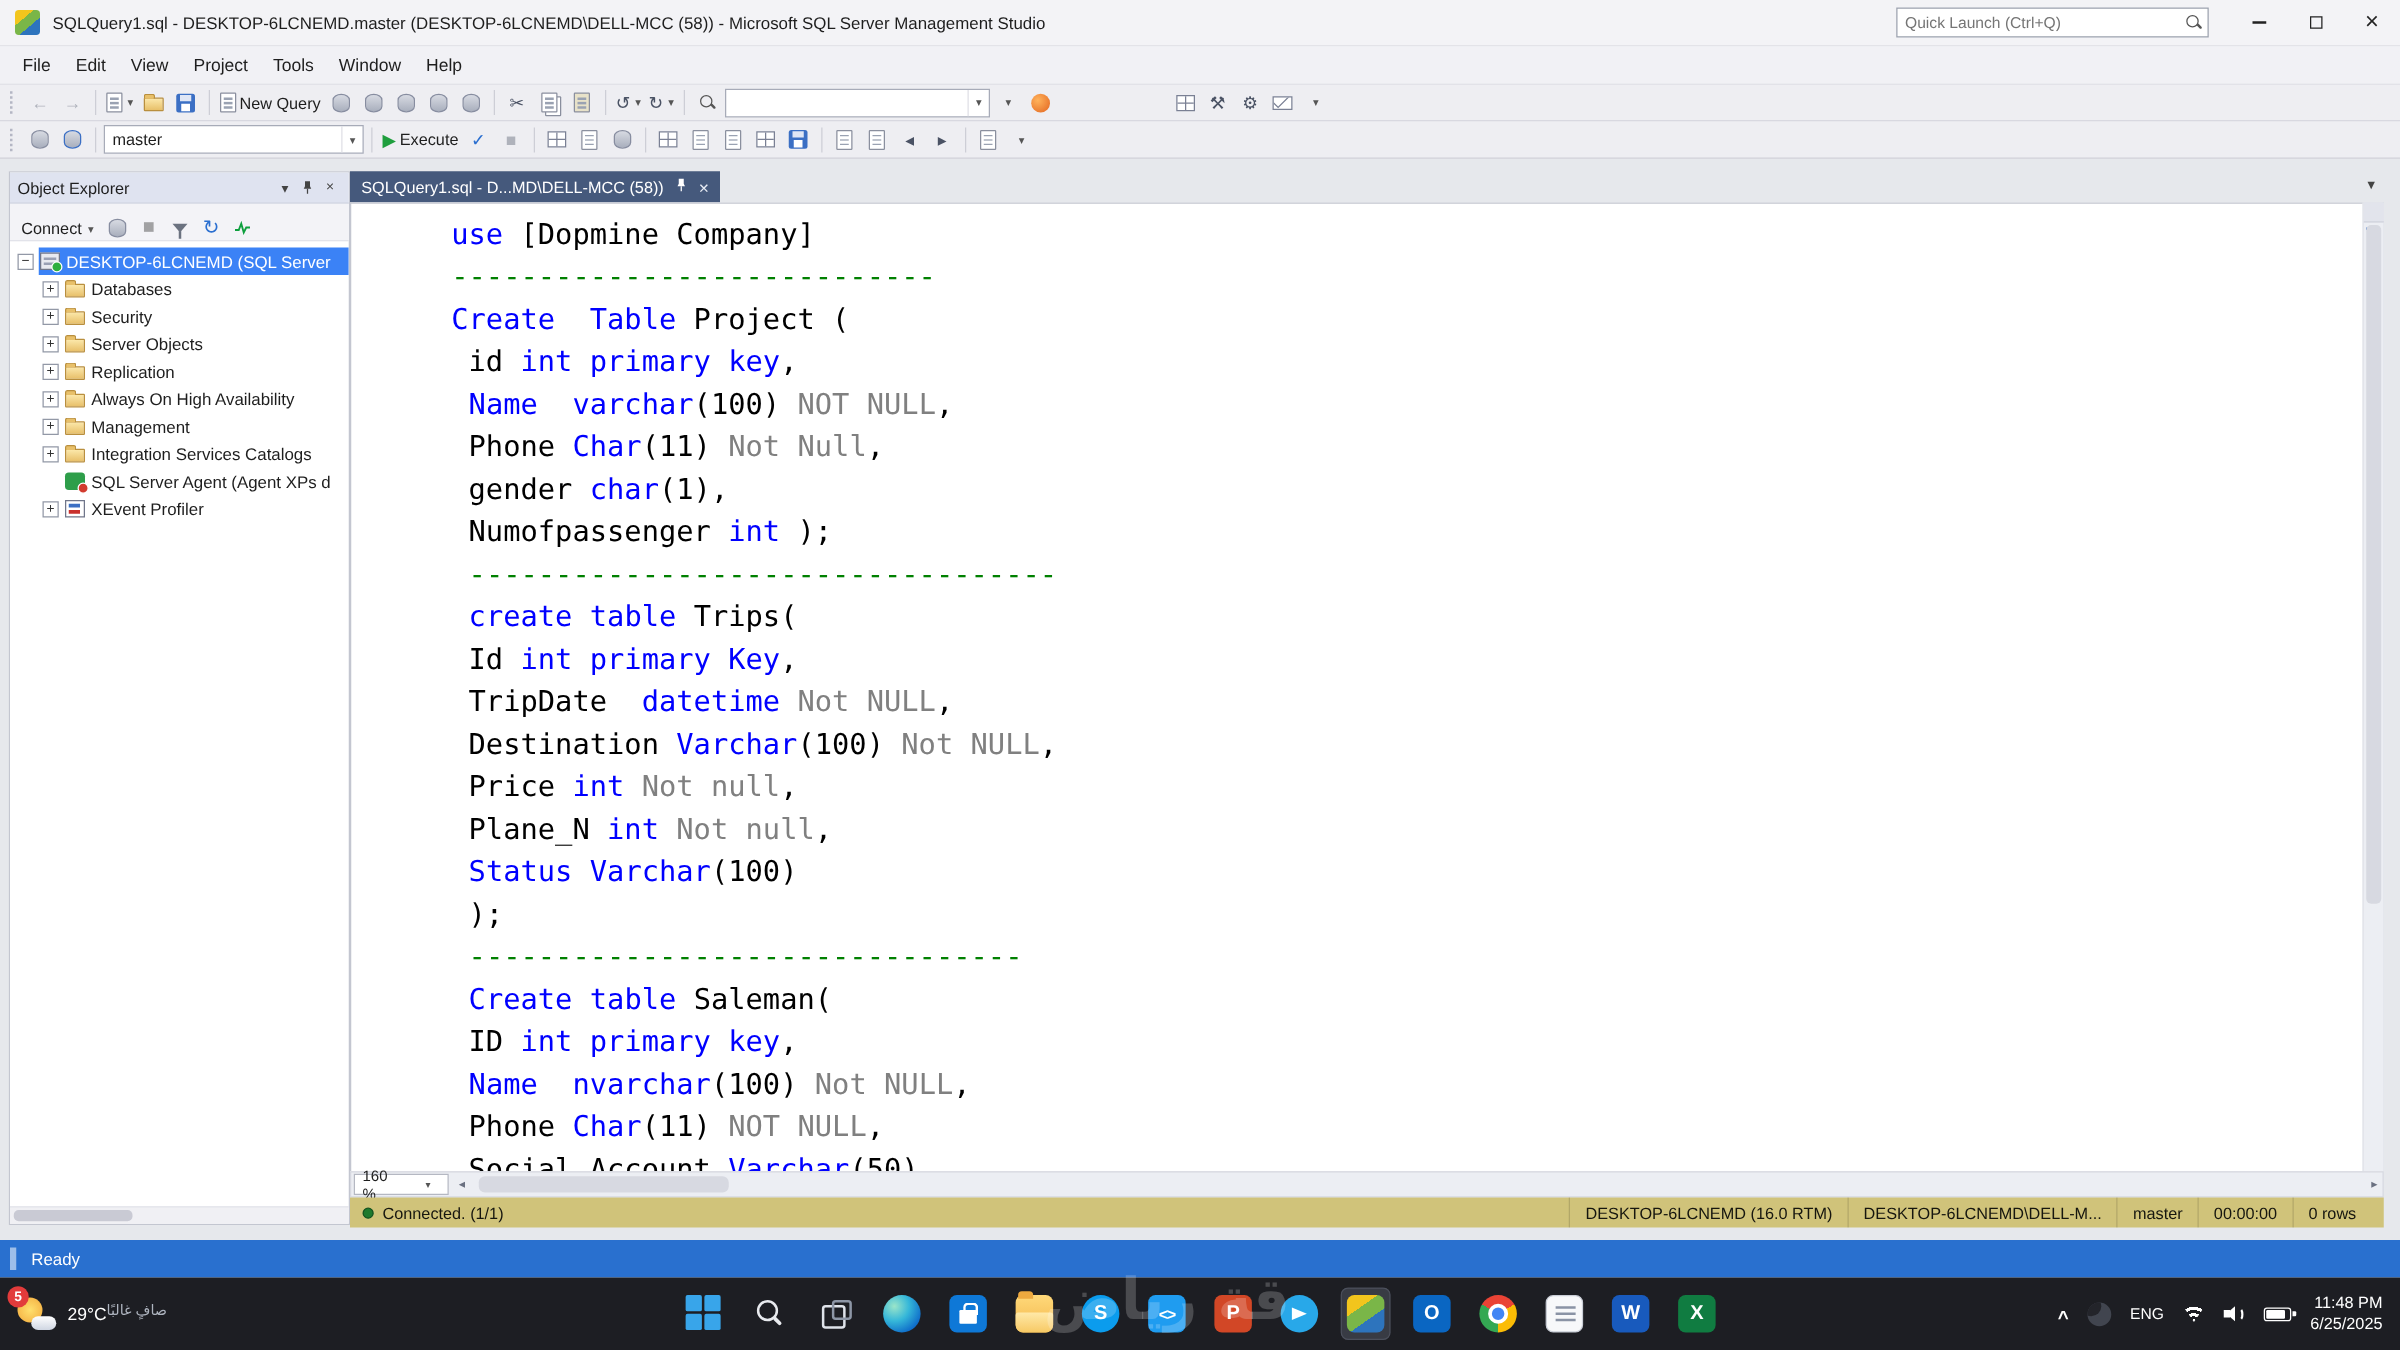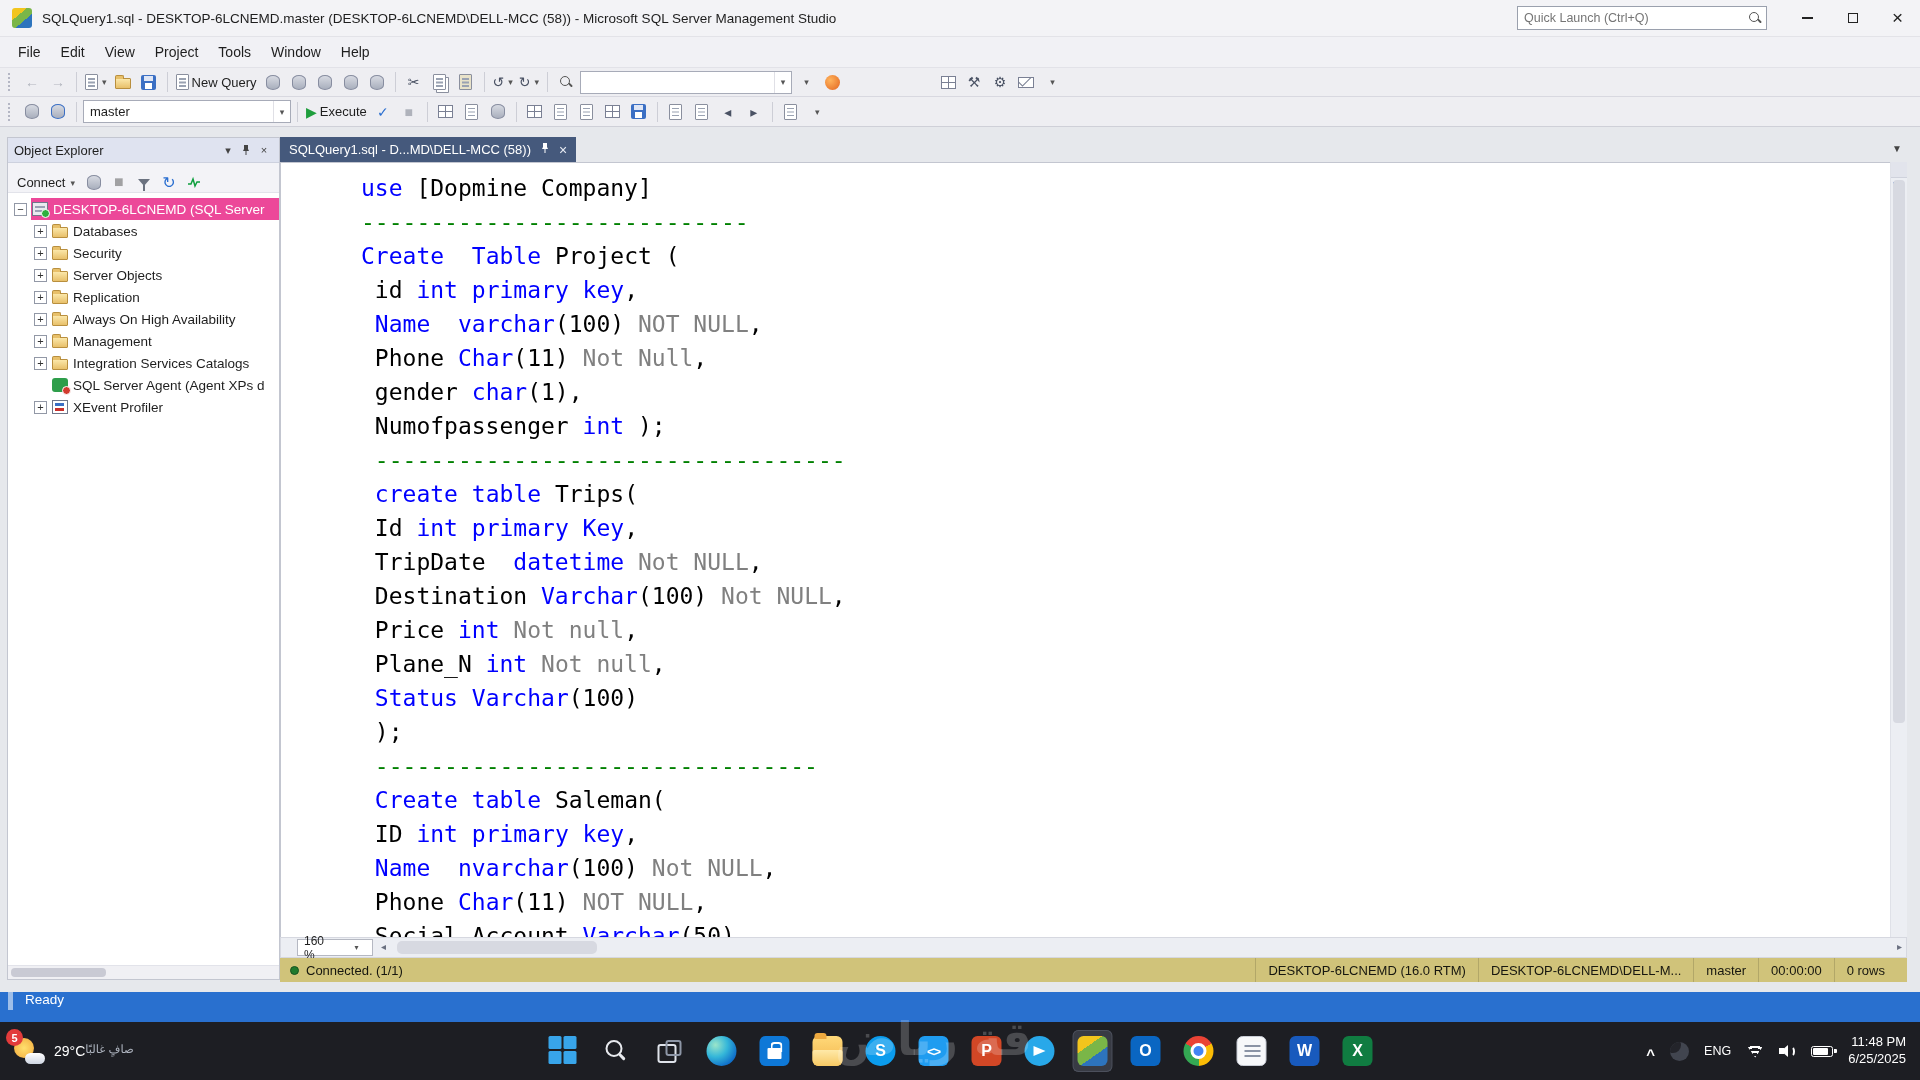--- a/index.html
+++ b/index.html
@@ -66,21 +66,21 @@
   .oe-toolbar{height:30px;display:flex;align-items:flex-end;gap:5px;padding:0 5px;background:#f3f3f7;border-bottom:1px solid #e2e3ea}
   .connect-btn{display:flex;align-items:center;gap:4px;font-size:13px;padding:2px 4px}
   .oe-ic{width:20px;height:20px;display:flex;align-items:center;justify-content:center}
   .funnel{width:0;height:0;border-left:6px solid transparent;border-right:6px solid transparent;border-top:7px solid #6b7280;position:relative}
   .funnel::after{content:"";position:absolute;left:-1px;top:-1px;width:2px;height:6px;background:#6b7280}
   .oe-tree{flex:1;overflow:hidden;padding-top:5px;font-size:13.5px;position:relative}
   .tree-row{height:22px;display:flex;align-items:center;white-space:nowrap}
   .expand-box{width:13px;height:13px;border:1px solid #9298a6;background:#fff;font-size:11px;line-height:10px;text-align:center;color:#333;flex:none;margin-right:4px}
   .expand-box.hid{visibility:hidden}
   .row-body{display:flex;align-items:center;gap:5px;flex:1;height:100%;padding-left:1px;overflow:hidden}
-  .row-body.sel{background:#ec4899;color:#fff}
+  .row-body.sel{background:#3b82f6;color:#fff}
   .tree-ic{width:16px;height:14px;flex:none;position:relative}
   .t-folder{background:linear-gradient(#fbe7a9,#e8c06a);border:1px solid #b98f3e;border-radius:1px;height:11px;margin-top:2px}
   .t-folder::before{content:"";position:absolute;top:-4px;left:-1px;width:7px;height:3px;background:#e8c06a;border:1px solid #b98f3e;border-bottom:none;border-radius:2px 2px 0 0}
   .t-server{background:#e9eaf0;border:1px solid #70768a}
   .t-server::before{content:"";position:absolute;left:2px;top:3px;right:2px;height:1.5px;background:#9aa0b4;box-shadow:0 4px 0 #9aa0b4}
   .t-server::after{content:"";position:absolute;right:-3px;bottom:-3px;width:7px;height:7px;background:#2eaf3e;border-radius:50%;border:1px solid #fff}
   .t-agent{background:#2e9e4a;border-radius:3px}
   .t-agent::after{content:"";position:absolute;right:-3px;bottom:-3px;width:7px;height:7px;background:#d23b2e;border-radius:50%;border:1px solid #fff}
   .t-xevent{background:#fff;border:1px solid #70768a}
   .t-xevent::before{content:"";position:absolute;left:2px;top:2px;width:9px;height:3px;background:#3b6fc4}
@@ -99,34 +99,34 @@
   .code-line{height:34px;white-space:pre;font-family:"DejaVu Sans Mono","Liberation Mono",monospace;font-size:23px;line-height:34px}
   .tok-kw{color:#0000ff}
   .tok-cm{color:#008000}
   .tok-gr{color:#808080}
   .tok-id{color:#000}
   .vscroll{position:absolute;top:25px;right:0;width:17px;bottom:45px;background:#eceef3;border-left:1px solid #dfe1e8}
   .vscroll .split-btn{position:absolute;top:0;left:0;right:0;height:16px;background:#e2e4ec;border-bottom:1px solid #cfd2dc}
   .vscroll .vthumb{position:absolute;left:2px;right:2px;top:18px;height:70%;background:#d7d9e1;border-radius:4px}
   .vscroll .caret-mark{position:absolute;left:2px;top:20px;width:9px;height:2px;background:#3b6fc4}
   .editor-bottom{position:absolute;left:0;right:0;bottom:24px;height:21px;background:#eceef3;border:1px solid #d6d8e0;display:flex;align-items:center}
-  .zoom-combo{width:76px;height:17px;background:#fff;border:1px solid #b5b8c2;display:flex;align-items:center;font-size:12px;margin-left:16px}
+  .zoom-combo{width:76px;height:17px;background:#fff;border:1px solid #b5b8c2;display:flex;align-items:center;font-size:12px;margin-left:2px}
   .zoom-combo span{flex:1;padding-left:6px}
   .zoom-combo .combo-arrow{width:15px;font-size:8px;color:#555;text-align:center}
   .hscroll{flex:1;height:100%;position:relative;margin-left:4px}
   .hs-arrow{position:absolute;top:3px;font-size:10px;color:#6a7080}
   .hs-left{left:4px}.hs-right{right:4px}
   .hthumb{position:absolute;left:20px;top:3px;width:200px;height:13px;background:#d7d9e1;border-radius:5px}
   .query-status{position:absolute;left:0;right:0;bottom:0;height:24px;background:#d0c37a;display:flex;align-items:center;font-size:13px;color:#16160f;padding:0 10px}
   .conn-dot{width:9px;height:9px;border-radius:50%;background:#1f7a2d;border:1px solid #145220;margin-right:7px}
   .qs-right{margin-left:auto;display:flex;align-items:center;height:100%}
   .qs-seg{padding:0 12px;height:100%;display:flex;align-items:center;border-left:1px solid rgba(0,0,0,.14);white-space:nowrap}
 
   
-  .ready-bar{position:absolute;left:0;right:0;top:992px;height:30px;background:#2970cf;color:#fff;font-size:13.5px;display:flex;align-items:flex-start}
+  .ready-bar{position:absolute;left:0;right:0;top:992px;height:30px;background:#2970cf;color:#fff;font-size:13.5px;display:flex;align-items:center}
   .ready-grip{width:5px;height:18px;background:rgba(255,255,255,.55);margin:0 12px 0 8px}
 
   
   .taskbar{position:absolute;left:0;top:1022px;right:0;height:58px;background:#1d1e23;display:flex;align-items:center}
   .weather{display:flex;align-items:center;gap:9px;margin-left:13px;position:relative}
   .weather-ic{width:32px;height:30px;position:relative}
   .weather-ic::before{content:"";position:absolute;left:1px;top:2px;width:20px;height:20px;border-radius:50%;background:radial-gradient(#ffe06e,#f3a93c)}
   .weather-ic::after{content:"";position:absolute;right:0;bottom:2px;width:20px;height:11px;border-radius:8px;background:linear-gradient(#ffffff,#cfd6e2)}
   .weather-badge{position:absolute;left:-7px;top:-7px;width:17px;height:17px;border-radius:50%;background:#e23b3b;color:#fff;font-size:11px;font-weight:700;display:flex;align-items:center;justify-content:center;z-index:2}
   .weather-text{display:flex;flex-direction:row;line-height:1.2}

